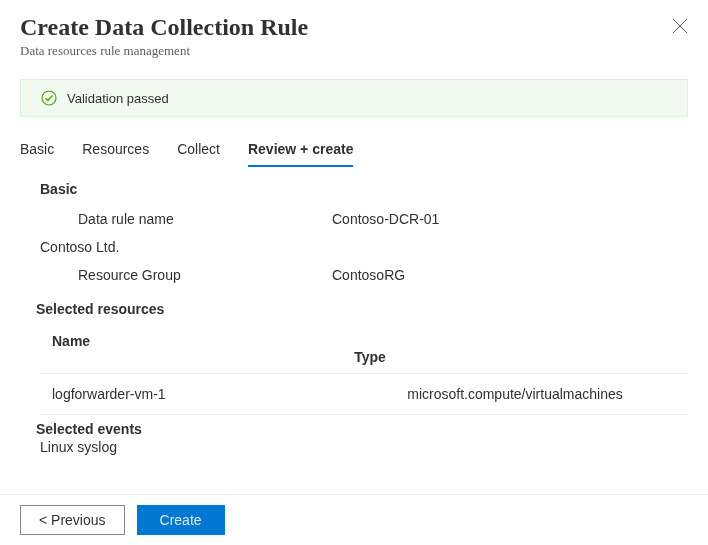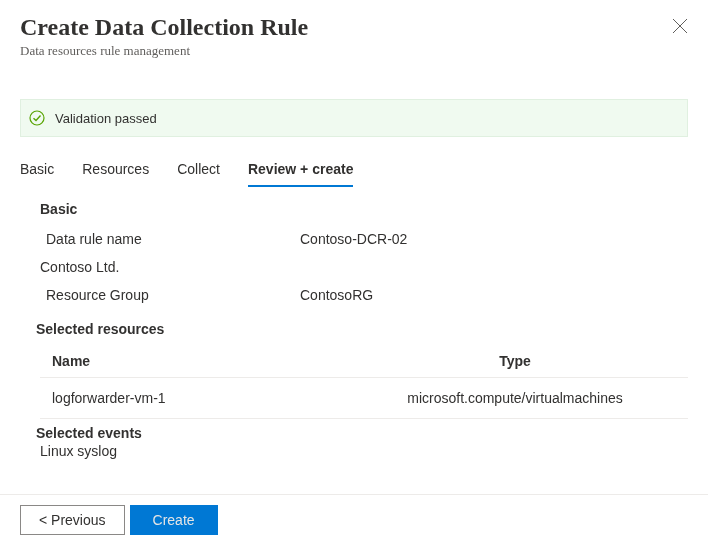--- a/index.html
+++ b/index.html
@@ -34,24 +34,24 @@
     .close-btn {
       position: absolute;
       top: 18px;
       right: 20px;
       cursor: pointer;
       width: 16px;
       height: 16px;
       color: #605e5c;
     }
     .validation-banner {
-      margin: 32px 20px 0 20px;
+      margin: 12px 20px 0 20px;
       background: #f0faf0;
       border: 1px solid #e0f0e0;
-      padding: 10px 8px;
+      padding: 10px 20px;
       display: flex;
       align-items: center;
       gap: 10px;
       font-size: 13px;
       color: #323130;
     }
     .validation-banner svg {
       flex-shrink: 0;
     }
     .tabs {
@@ -86,33 +86,35 @@
     }
     .kv-row {
       display: flex;
       padding: 6px 0;
       font-size: 14px;
     }
     .kv-key {
       width: 260px;
       color: #323130;
       padding-left: 6px;
+      margin-left: 32px;
     }
     .kv-val {
       color: #323130;
     }
     .resources-section {
       margin-top: 12px;
     }
     .table-header {
       display: flex;
       font-size: 14px;
       font-weight: 600;
       padding: 8px 0 8px 12px;
       border-bottom: 1px solid #edebe9;
+      flex-direction: column;
     }
     .col-name {
       width: 290px;
     }
     .col-type {
       flex: 1;
       text-align: center;
     }
     .table-row {
       display: flex;
@@ -130,21 +132,21 @@
       color: #323130;
     }
     .footer {
       position: absolute;
       bottom: 0;
       left: 0;
       right: 0;
       border-top: 1px solid #edebe9;
       padding: 10px 20px;
       display: flex;
-      gap: 5px;
+      gap: 12px;
     }
     .btn {
       font-size: 14px;
       padding: 6px 18px;
       cursor: pointer;
       border: 1px solid #8a8886;
       background: #fff;
       color: #323130;
       font-family: inherit;
     }
@@ -181,21 +183,21 @@
   <div class="tab">Basic</div>
   <div class="tab">Resources</div>
   <div class="tab">Collect</div>
   <div class="tab active">Review + create</div>
 </div>
 
 <div class="content">
   <div class="section-header">Basic</div>
   <div class="kv-row">
     <div class="kv-key">Data rule name</div>
-    <div class="kv-val">Contoso-DCR-02</div>
+    <div class="kv-val">Contoso-DCR-01</div>
   </div>
   <div class="kv-row">
     <div class="kv-val">Contoso Ltd.</div>
   </div>
   <div class="kv-row">
     <div class="kv-key">Resource Group</div>
     <div class="kv-val">ContosoRG</div>
   </div>
 
   <div class="resources-section">

